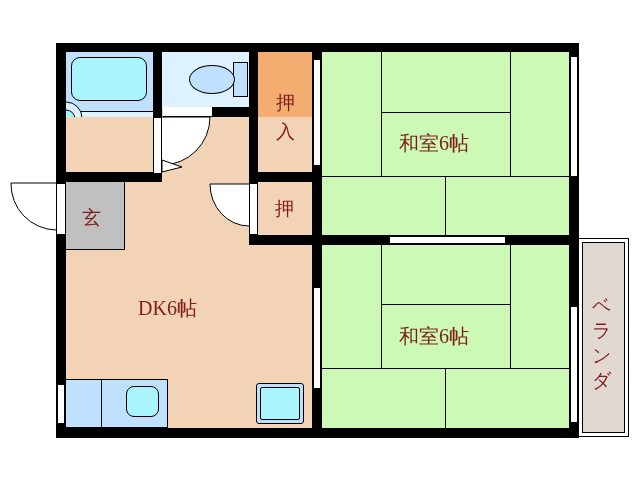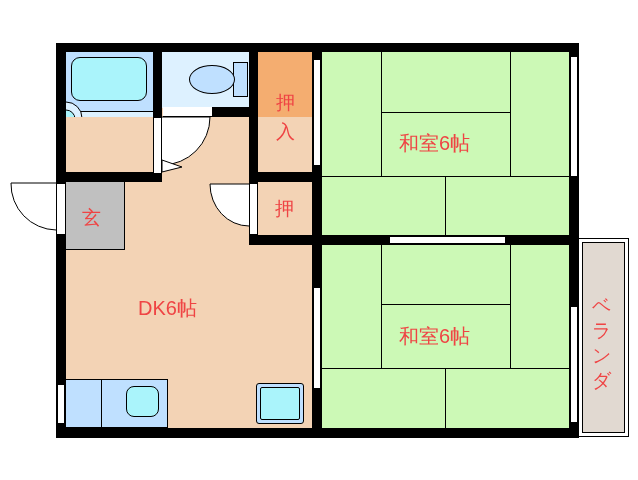--- a/index.html
+++ b/index.html
@@ -1,19 +1,19 @@
 <!DOCTYPE html>
 <html><head>
 <meta charset="utf-8">
 <style>
   html,body{margin:0;padding:0;background:#ffffff;}
   body{width:638px;height:480px;position:relative;overflow:hidden;font-family:"DejaVu Sans","Liberation Sans",sans-serif;}
   .abs{position:absolute;box-sizing:border-box;}
   .wall{position:absolute;background:#000;}
-  .label{position:absolute;color:#ef4444;font-family:Liberation Sans, sans-serif;white-space:nowrap;}
+  .label{position:absolute;color:#7f1d1d;font-family:Liberation Serif, serif;white-space:nowrap;}
   .line{position:absolute;background:#000;}
   .win{position:absolute;background:#fff;box-sizing:border-box;border-left:1px solid #000;border-right:1px solid #000;}
   .winh{position:absolute;background:#fff;box-sizing:border-box;border-top:1px solid #000;border-bottom:1px solid #000;}
   svg{position:absolute;overflow:visible;}
 </style>
 </head>
 <body>
 
 <div class="abs" style="left:66px;top:52px;width:88px;height:121px;background:#ddf1ff;"></div>
 

